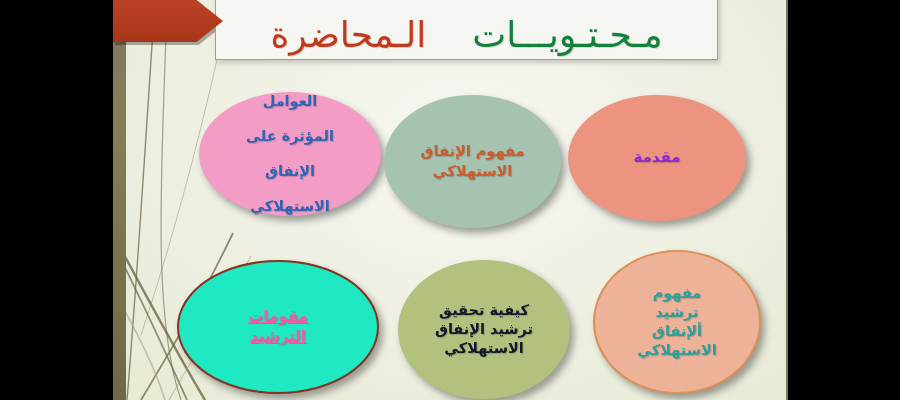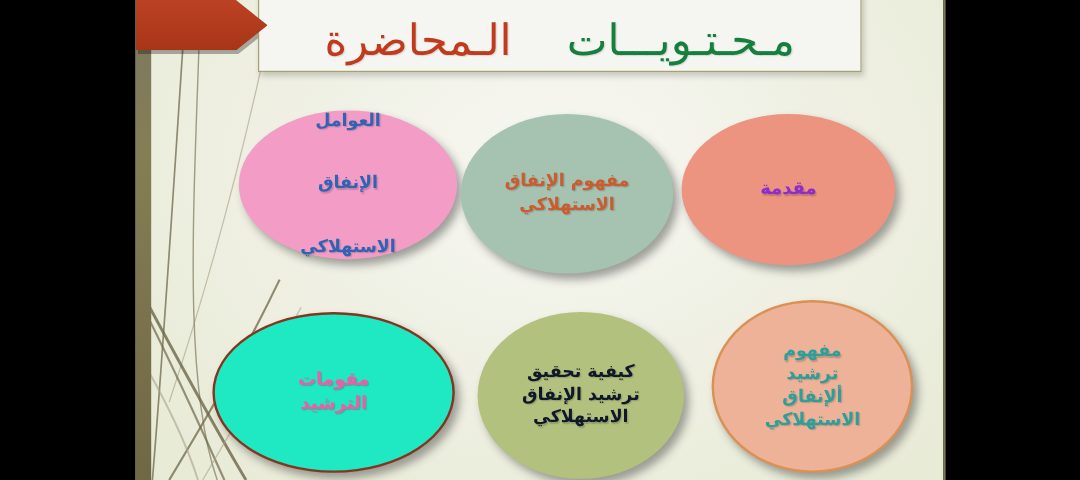--- a/index.html
+++ b/index.html
@@ -42,21 +42,21 @@
     position:absolute;border-radius:50%;z-index:2;box-sizing:border-box;
     display:flex;flex-direction:column;align-items:center;justify-content:center;
     text-align:center;direction:rtl;font-weight:bold;font-size:14.5px;line-height:1.32;
     box-shadow:4px 5px 7px rgba(55,55,55,.45);
     text-shadow:1px 1px 1px rgba(0,0,0,.18);
   }
   .bubble span{display:block;}
   .b-pink  {left:86px; top:92px; width:182px;height:124px;background:#F29CC6;color:#2D64B5;justify-content:space-between;}
   .b-sage  {left:271px;top:95px; width:177px;height:133px;background:#A6C2B0;color:#CC5B2E;}
   .b-salmon{left:455px;top:95px; width:178px;height:126px;background:#EC9480;color:#8E2BD0;font-size:15px;}
-  .b-cyan  {left:64px; top:260px;width:202px;height:134px;background:#1FE9C2;color:#F659A5;border:2px solid #84341F;font-size:15px;}
+  .b-cyan  {left:64px; top:260px;width:202px;height:134px;background:#1FE9C2;color:#F659A5;border:2px solid #84341F;font-size:15px;text-decoration:underline;}
   .b-olive {left:285px;top:260px;width:172px;height:139px;background:#B3C17E;color:#0f172a;}
   .b-peach {left:480px;top:250px;width:168px;height:144px;background:#EDB298;color:#2BA09A;border:2px solid #DB9055;}
 </style>
 </head>
 <body>
 
 <div class="frame">
   <div class="slide">
 
     <svg class="vines" viewBox="0 0 675 400" xmlns="http://www.w3.org/2000/svg">
@@ -75,20 +75,21 @@
     <div class="arrow-shadow"></div>
     <div class="arrow"></div>
 
     <div class="titlebox">
       <span class="title-word w1">مـحـتـويـــات</span>
       <span class="title-word w2">الـمحاضرة</span>
     </div>
 
     <div class="bubble b-pink">
       <span>العوامل</span>
+      <span>المؤثرة على</span>
       <span>الإنفاق</span>
       <span>الاستهلاكي</span>
     </div>
 
     <div class="bubble b-sage">
       <span>مفهوم الإنفاق</span>
       <span>الاستهلاكي</span>
     </div>
 
     <div class="bubble b-salmon">

